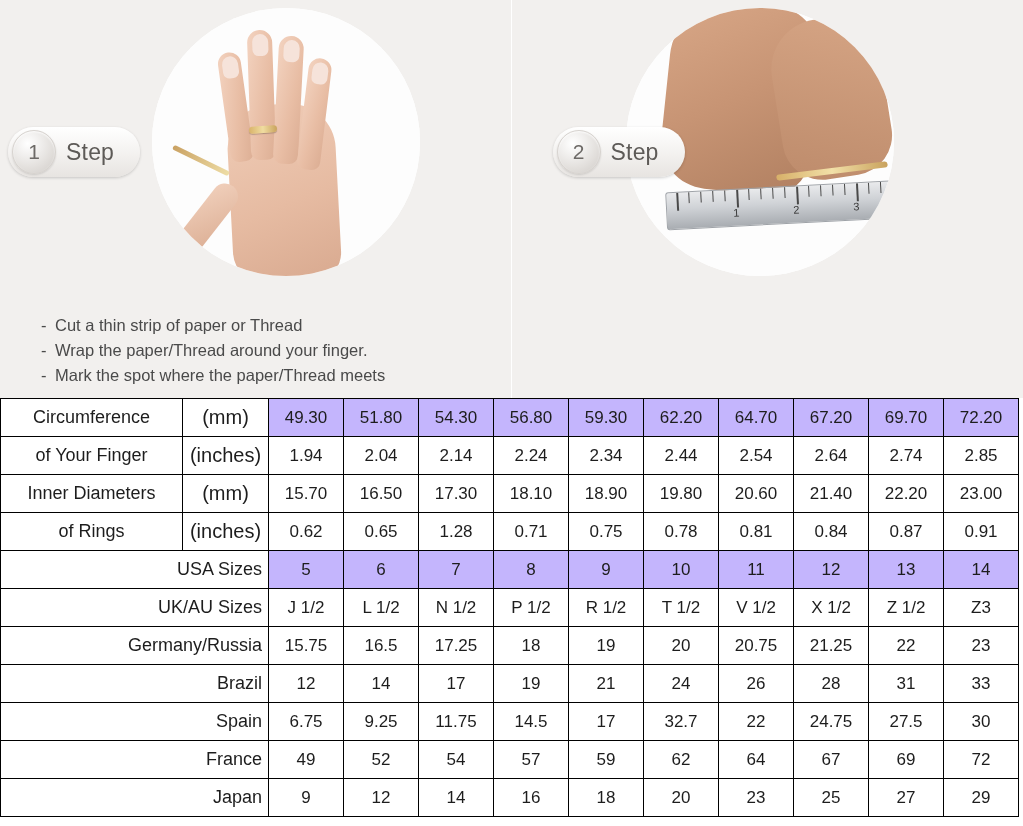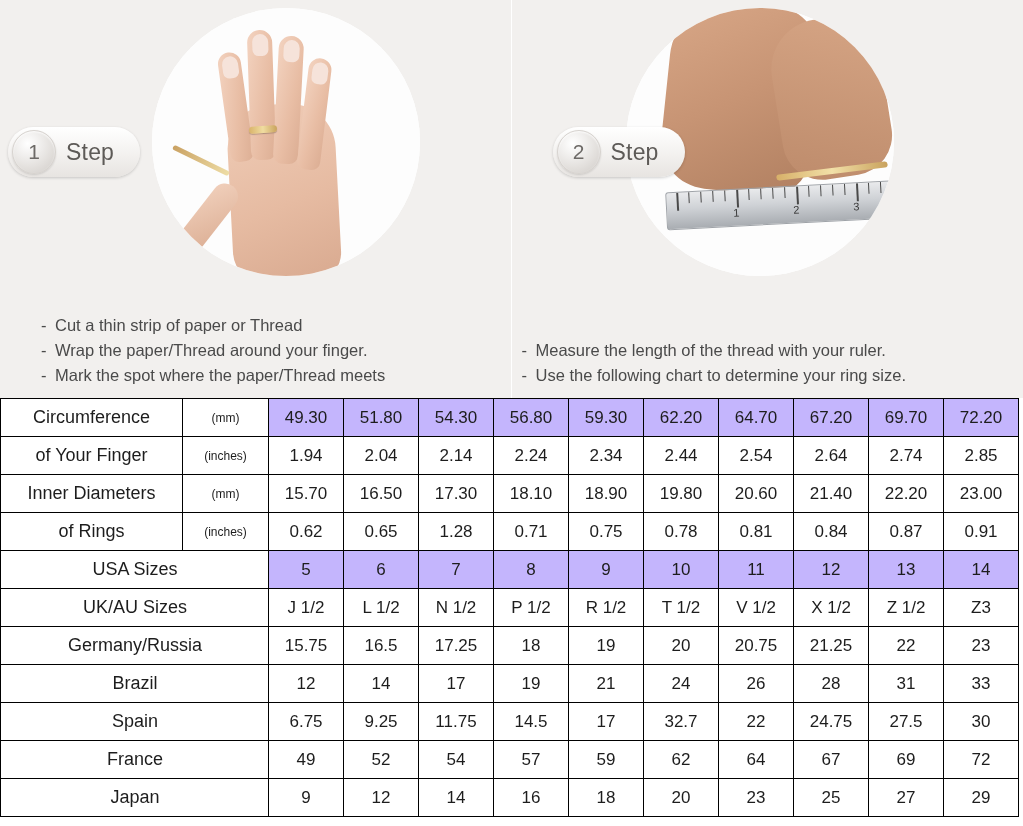--- a/index.html
+++ b/index.html
@@ -244,25 +244,25 @@
     padding: 0 2px;
     color: #1d1d1d;
     white-space: nowrap;
   }
   td.label {
     text-align: center;
     font-size: 18px;
     padding: 0 6px;
   }
   td.label.left {
-    text-align: center;
+    text-align: right;
     padding-left: 7px;
   }
   td.unit {
-    font-size: 12px;
+    font-size: 20px;
     margin-top: 40px;
   }
   td.shade {
     background: #c4b5fd;
   }
   col.c-label { width: 182px; }
   col.c-unit  { width: 86px; }
   col.c-val   { width: 75px; }
 </style>
 </head>
@@ -335,24 +335,20 @@
         <span class="num" style="left:126px">2</span>
         <span class="num" style="left:186px">3</span>
       </div>
     </div>
 
     <div class="step two" style="left:41px;">
       <div class="step-num">2</div>
       <div class="step-label">Step</div>
     </div>
 
-    <div class="bullets" style="left:10px;">
-      <div class="line"><span class="dash">-</span><span>Measure the length of the thread with your ruler.</span></div>
-      <div class="line"><span class="dash">-</span><span>Use the following chart to determine your ring size.</span></div>
-    </div>
   </div>
 </div>
 
 <table>
   <colgroup>
     <col class="c-label">
       <col class="c-unit">
     <col class="c-val">
       <col class="c-val">
       <col class="c-val">

